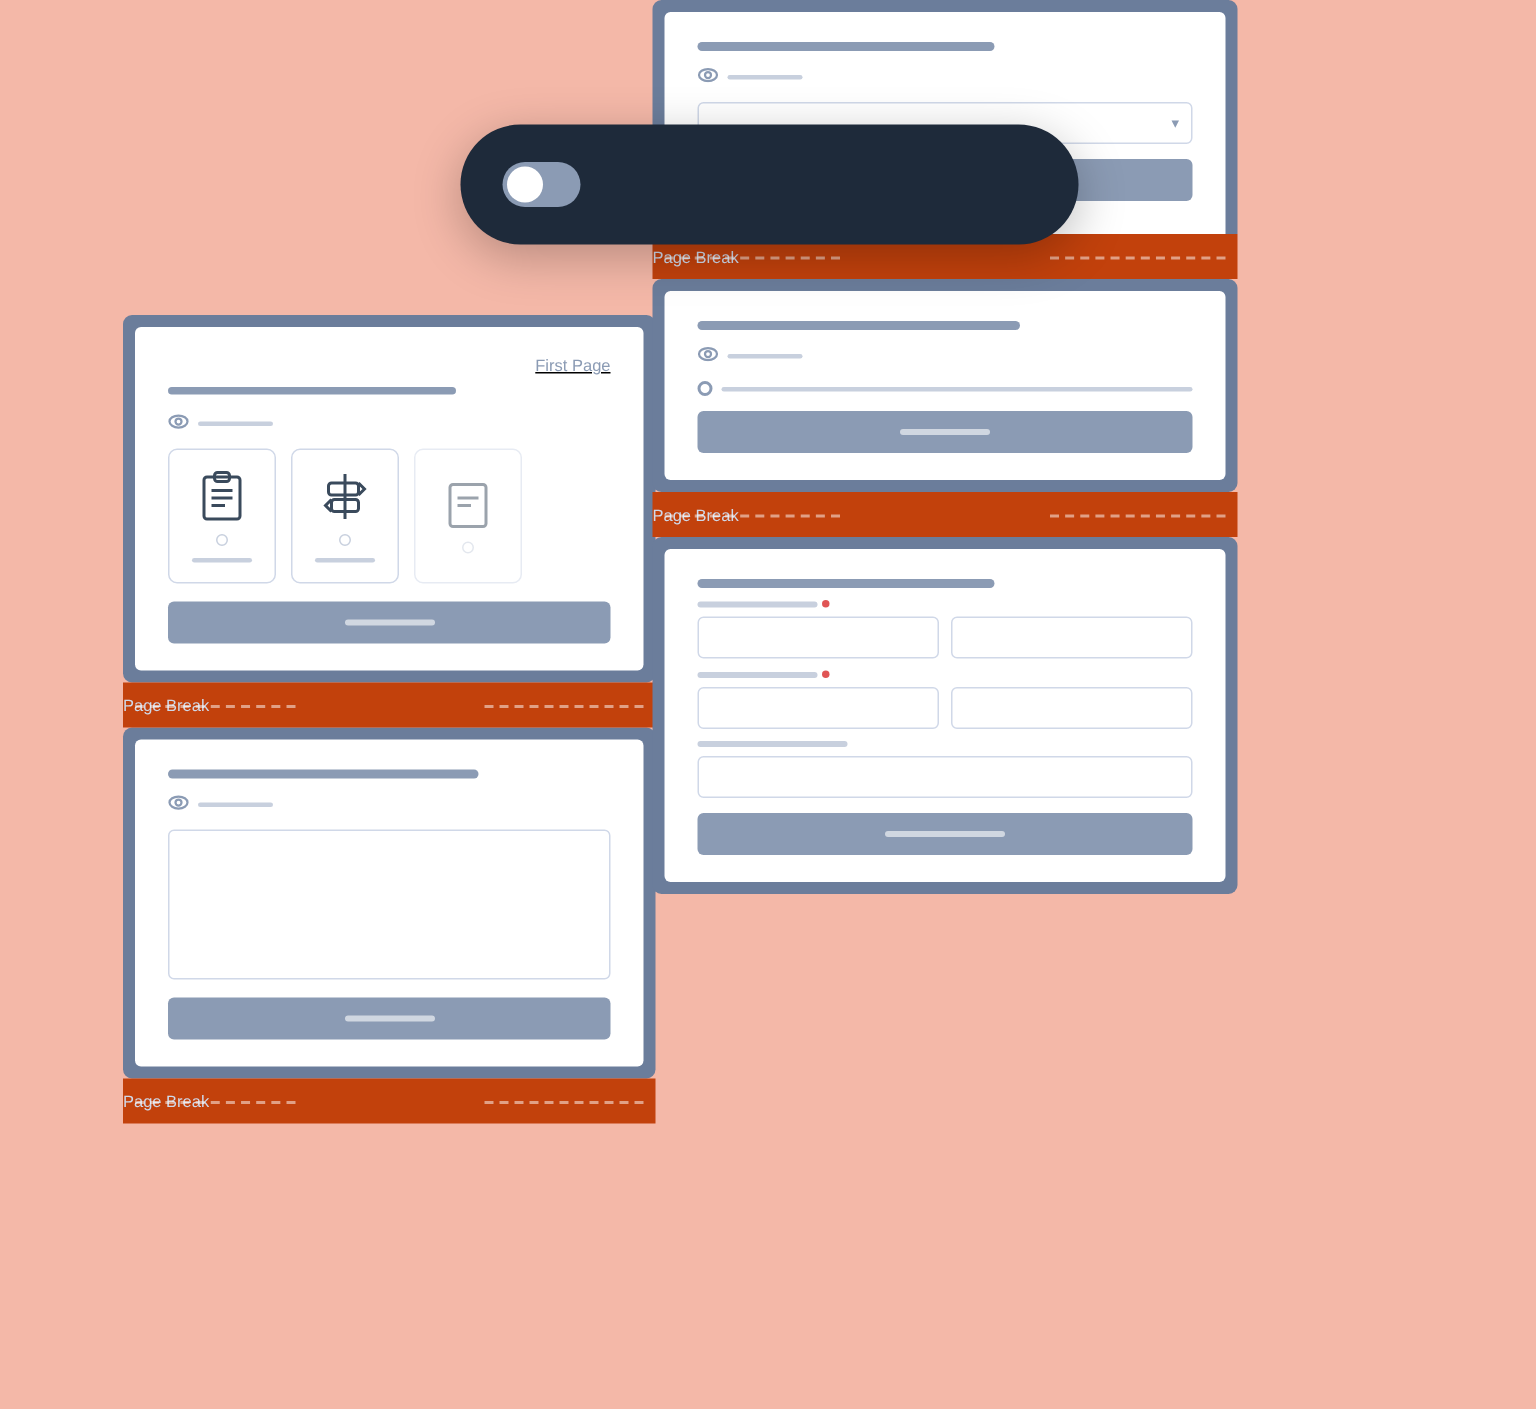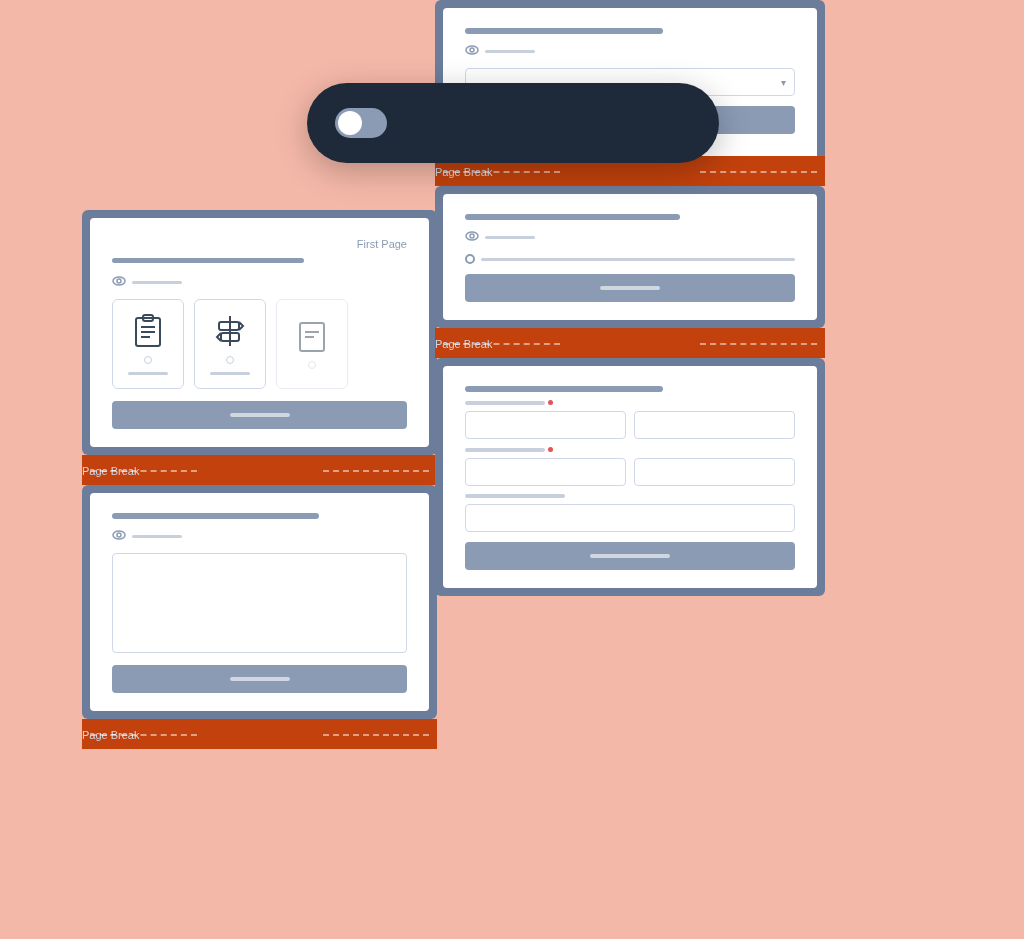--- a/index.html
+++ b/index.html
@@ -288,20 +288,21 @@
       color: #8b9bb4;
       font-size: 11px;
       font-weight: 500;
       margin-bottom: 8px;
     }
 
     
     .page-unit {
       display: flex;
       flex-direction: column;
+      text-decoration: underline;
     }
   </style>
 </head>
 <body>
 
 <div class="toggle-pill">
   <div class="toggle-switch"></div>
 </div>
 
 <div class="left-stack">

